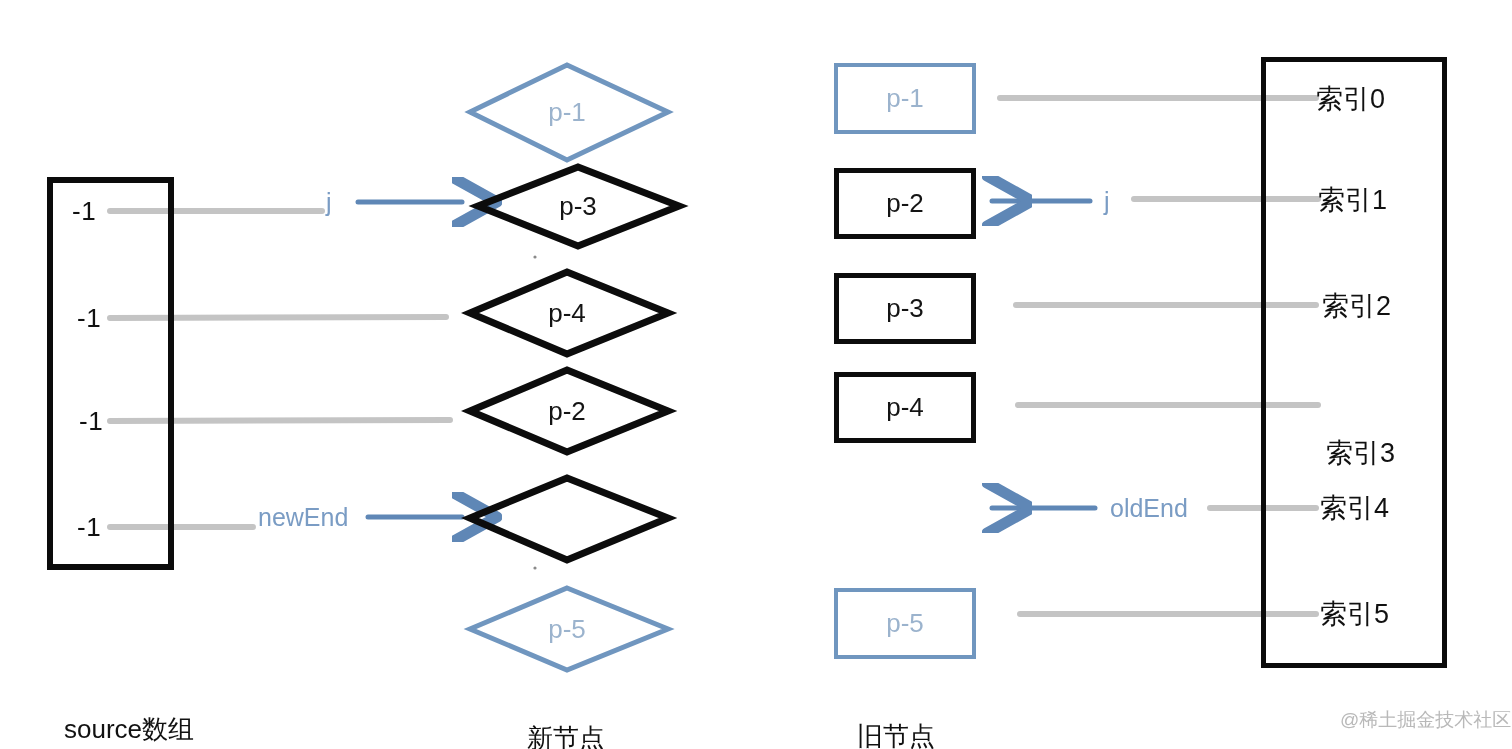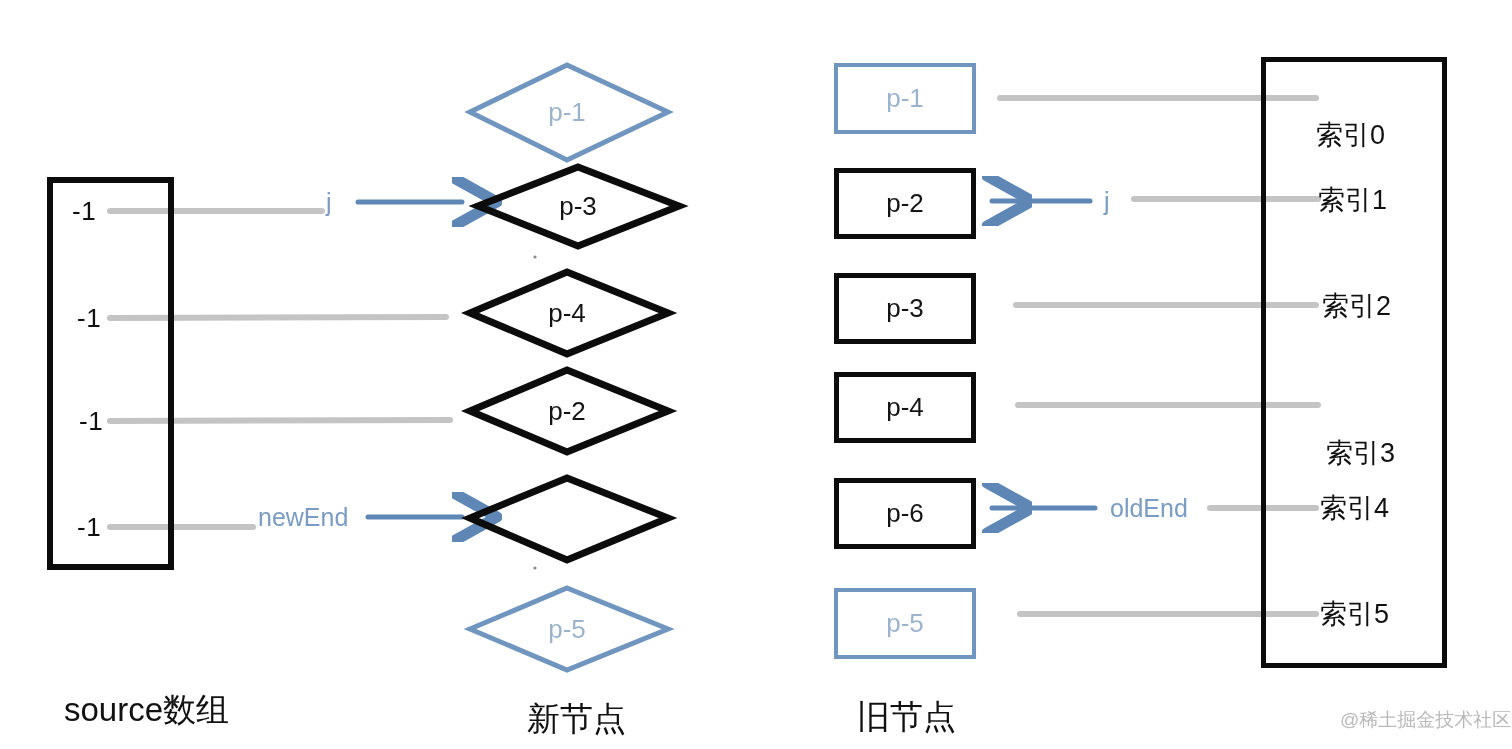--- a/index.html
+++ b/index.html
@@ -100,23 +100,24 @@
 
   
   .ptr-label {
     font-size: 25px;
     color: #7a9cc4;
     white-space: nowrap;
   }
 
   
   .caption {
-    font-size: 33px;
+    font-size: 26px;
     color: #111111;
     white-space: nowrap;
+    margin-top: 24px;
   }
   .watermark {
     font-size: 19px;
     color: #b9b9b9;
     white-space: nowrap;
     text-align: center;
   }
 </style>
 </head>
 <body>
@@ -196,28 +197,27 @@
     <div class="diamond-label dl-blue">p-5</div>
   </div>
 
   <div class="abs ptr-label" style="left:326px; top:188px;">j</div>
   <div class="abs ptr-label" style="left:258px; top:503px;">newEnd</div>
 
   <div class="abs node-box node-blue" style="left:834px; top:63px;">p-1</div>
   <div class="abs node-box node-black" style="left:834px; top:168px;">p-2</div>
   <div class="abs node-box node-black" style="left:834px; top:273px;">p-3</div>
   <div class="abs node-box node-black" style="left:834px; top:372px;">p-4</div>
-  <div class="abs node-box node-black" style="left:834px; top:478px;">p-6</div>
   <div class="abs node-box node-blue" style="left:834px; top:588px;">p-5</div>
 
   <div class="abs ptr-label" style="left:1104px; top:187px;">j</div>
   <div class="abs ptr-label" style="left:1110px; top:494px;">oldEnd</div>
 
   <div class="abs index-box"></div>
-  <div class="abs index-label" style="left:1316px; top:81px;margin-top:36px;">索引0</div>
+  <div class="abs index-label" style="left:1316px; top:81px;">索引0</div>
   <div class="abs index-label" style="left:1318px; top:182px;">索引1</div>
   <div class="abs index-label" style="left:1322px; top:288px;">索引2</div>
   <div class="abs index-label" style="left:1326px; top:388px;margin-top:47px;">索引3</div>
   <div class="abs index-label" style="left:1320px; top:490px;">索引4</div>
   <div class="abs index-label" style="left:1320px; top:596px;">索引5</div>
 
   <div class="abs caption" style="left:64px; top:688px;">source数组</div>
   <div class="abs caption" style="left:527px; top:697px;">新节点</div>
   <div class="abs caption" style="left:857px; top:695px;">旧节点</div>
   <div class="abs watermark" style="left:1340px; top:707px;">@稀土掘金技术社区</div>

